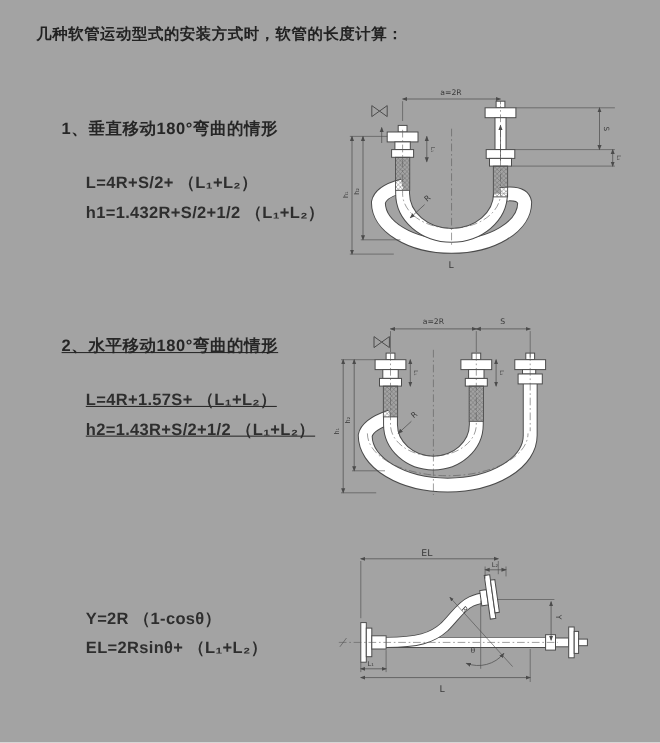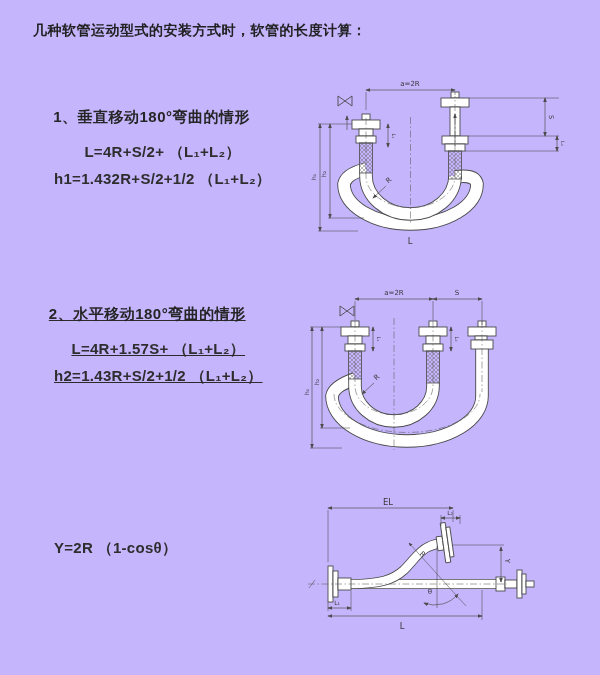--- a/index.html
+++ b/index.html
@@ -1,21 +1,21 @@
 <!DOCTYPE html>
 <html><head>
 <meta charset="utf-8">
 <style>
   html,body{margin:0;padding:0;background:#ffffff;}
-  .page{position:relative;width:600px;height:675px;background:#c4b5fd;overflow:hidden;
+  .page{position:relative;width:600px;height:675px;background:#a3a3a3;overflow:hidden;
         font-family:"Liberation Sans","DejaVu Sans",sans-serif;color:#2b2b2b;}
   .title{position:absolute;left:33px;top:22px;font-size:14px;font-weight:700;letter-spacing:0.5px;color:#222;}
-  .section{position:absolute;left:32px;text-align:center;}
+  .section{position:absolute;left:56px;}
   .sec-heading{font-size:15px;font-weight:700;letter-spacing:0.5px;color:#262626;white-space:nowrap;}
-  .formulas{margin:12px 0 0 22px;}
+  .formulas{margin:27px 0 0 22px;}
   .formula{font-size:15px;font-weight:600;letter-spacing:0.3px;line-height:26.5px;color:#2e2e2e;white-space:nowrap;}
   .dwg{position:absolute;}
   svg{display:block;overflow:visible;}
   svg text{font-family:"DejaVu Sans","Liberation Sans",sans-serif;fill:#3a3a3a;}
   .ln{stroke:#4b4b4b;stroke-width:0.9;fill:none;}
   .fit{fill:#ffffff;stroke:#4b4b4b;stroke-width:0.9;}
   .hoseO{stroke:#4b4b4b;fill:none;}
   .hoseI{stroke:#ffffff;fill:none;}
   .cl{stroke:#5b5b5b;stroke-width:0.55;fill:none;stroke-dasharray:7 2.5 1.5 2.5;}
   .dim{stroke:#4b4b4b;stroke-width:0.65;fill:none;}
@@ -40,20 +40,21 @@
     <div class="sec-heading">2、水平移动180°弯曲的情形</div>
     <div class="formulas">
       <div class="formula">L=4R+1.57S+ （L₁+L₂）</div>
       <div class="formula">h2=1.43R+S/2+1/2 （L₁+L₂）</div>
     </div>
   </div>
 
   <div class="section" style="top:523px;">
     <div class="formulas">
       <div class="formula">Y=2R （1-cosθ）</div>
+      <div class="formula">EL=2Rsinθ+ （L₁+L₂）</div>
     </div>
   </div>
 
   <div class="dwg" style="left:300px;top:62px;">
     <svg width="290" height="200" viewBox="0 0 290 200">
       <defs>
         <marker id="ar1" viewBox="0 0 10 10" refX="8.5" refY="5" markerWidth="7.5" markerHeight="7.5" orient="auto-start-reverse">
           <path d="M0,1.2 L10,5 L0,8.8 Z" fill="#4b4b4b"></path>
         </marker>
         <pattern id="p1" width="4" height="4" patternUnits="userSpaceOnUse">

